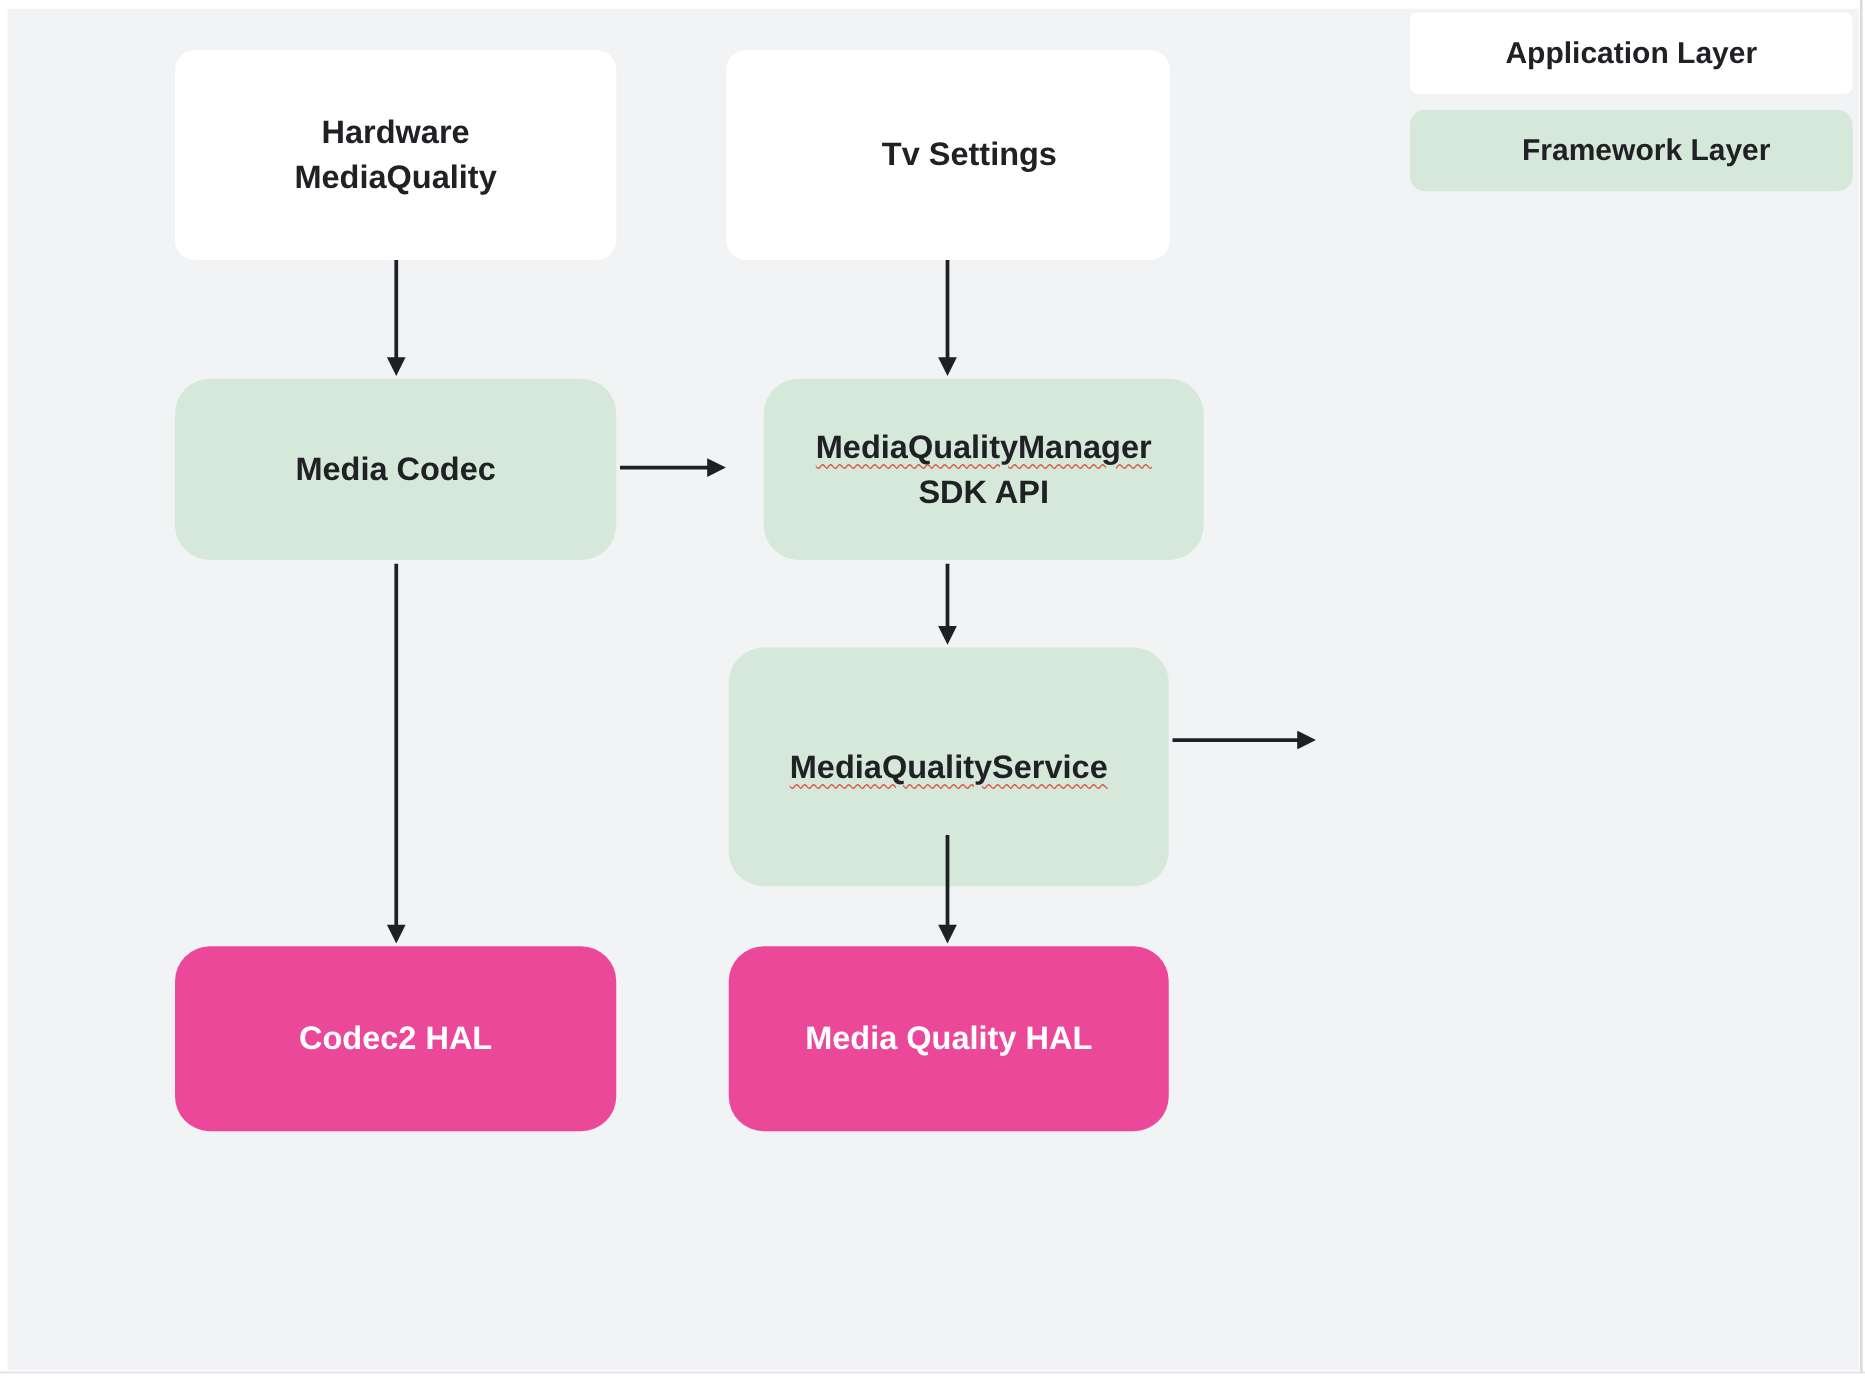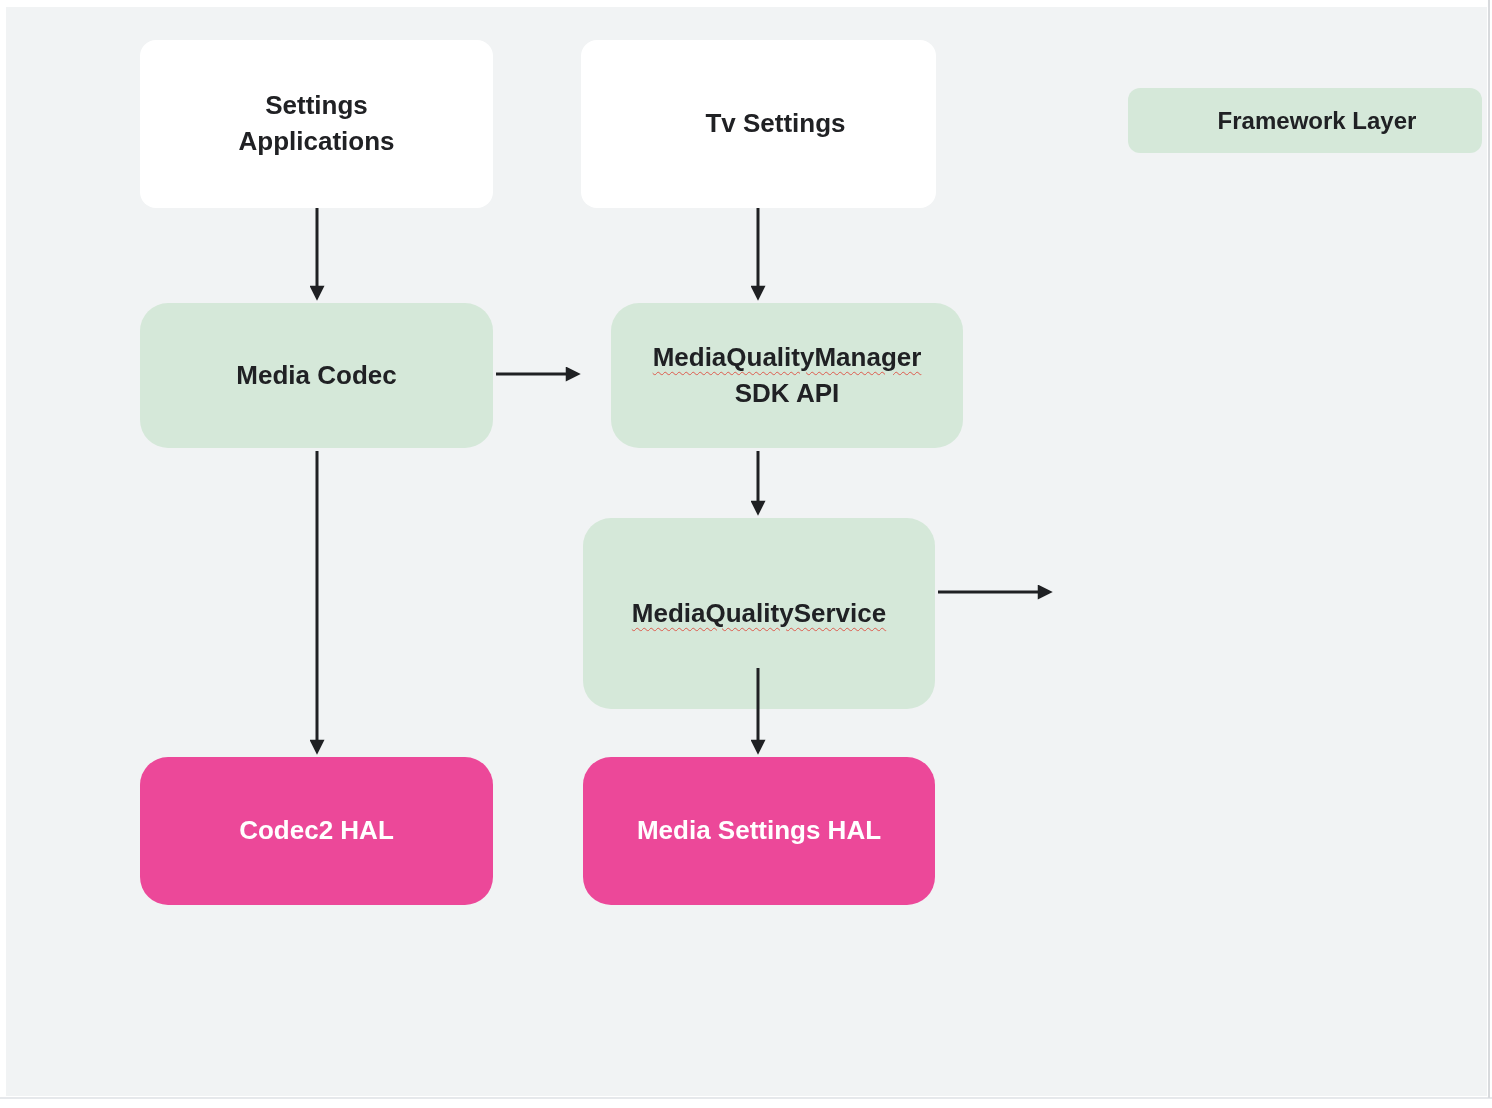--- a/index.html
+++ b/index.html
@@ -99,22 +99,22 @@
   }
 </style>
 </head>
 <body>
 
 <div class="page">
   <div class="canvas"></div>
 
   <div class="node app-layer" style="left:140px; top:40px; width:353px; height:168px;">
     <div>
-      <span class="line">Settings</span>
-      <span class="line">Applications</span>
+      <span class="line">Hardware</span>
+      <span class="line">MediaQuality</span>
     </div>
   </div>
 
   <div class="node app-layer" style="left:581px; top:40px; width:355px; height:168px;padding-left:34px;">
     <div>
       <span class="line">Tv Settings</span>
     </div>
   </div>
 
   <div class="node framework-layer" style="left:140px; top:303px; width:353px; height:145px;">
@@ -138,24 +138,27 @@
 
 
   <div class="node hardware-layer" style="left:140px; top:757px; width:353px; height:148px;">
     <div>
       <span class="line">Codec2 HAL</span>
     </div>
   </div>
 
   <div class="node hardware-layer" style="left:583px; top:757px; width:352px; height:148px;">
     <div>
-      <span class="line">Media Settings HAL</span>
+      <span class="line">Media Quality HAL</span>
     </div>
   </div>
 
+  <div class="legend-item legend-app">
+    <span>Application Layer</span>
+  </div>
   <div class="legend-item legend-frame">
     <span>Framework Layer</span>
   </div>
 
   <svg class="arrows" viewBox="0 0 1492 1108">
     <defs>
       <marker id="ah" viewBox="0 0 10 10" refX="7.5" refY="5" markerWidth="17" markerHeight="15" markerUnits="userSpaceOnUse" orient="auto">
         <path d="M0,0 L10,5 L0,10 z" fill="#1f2023"></path>
       </marker>
     </defs>

